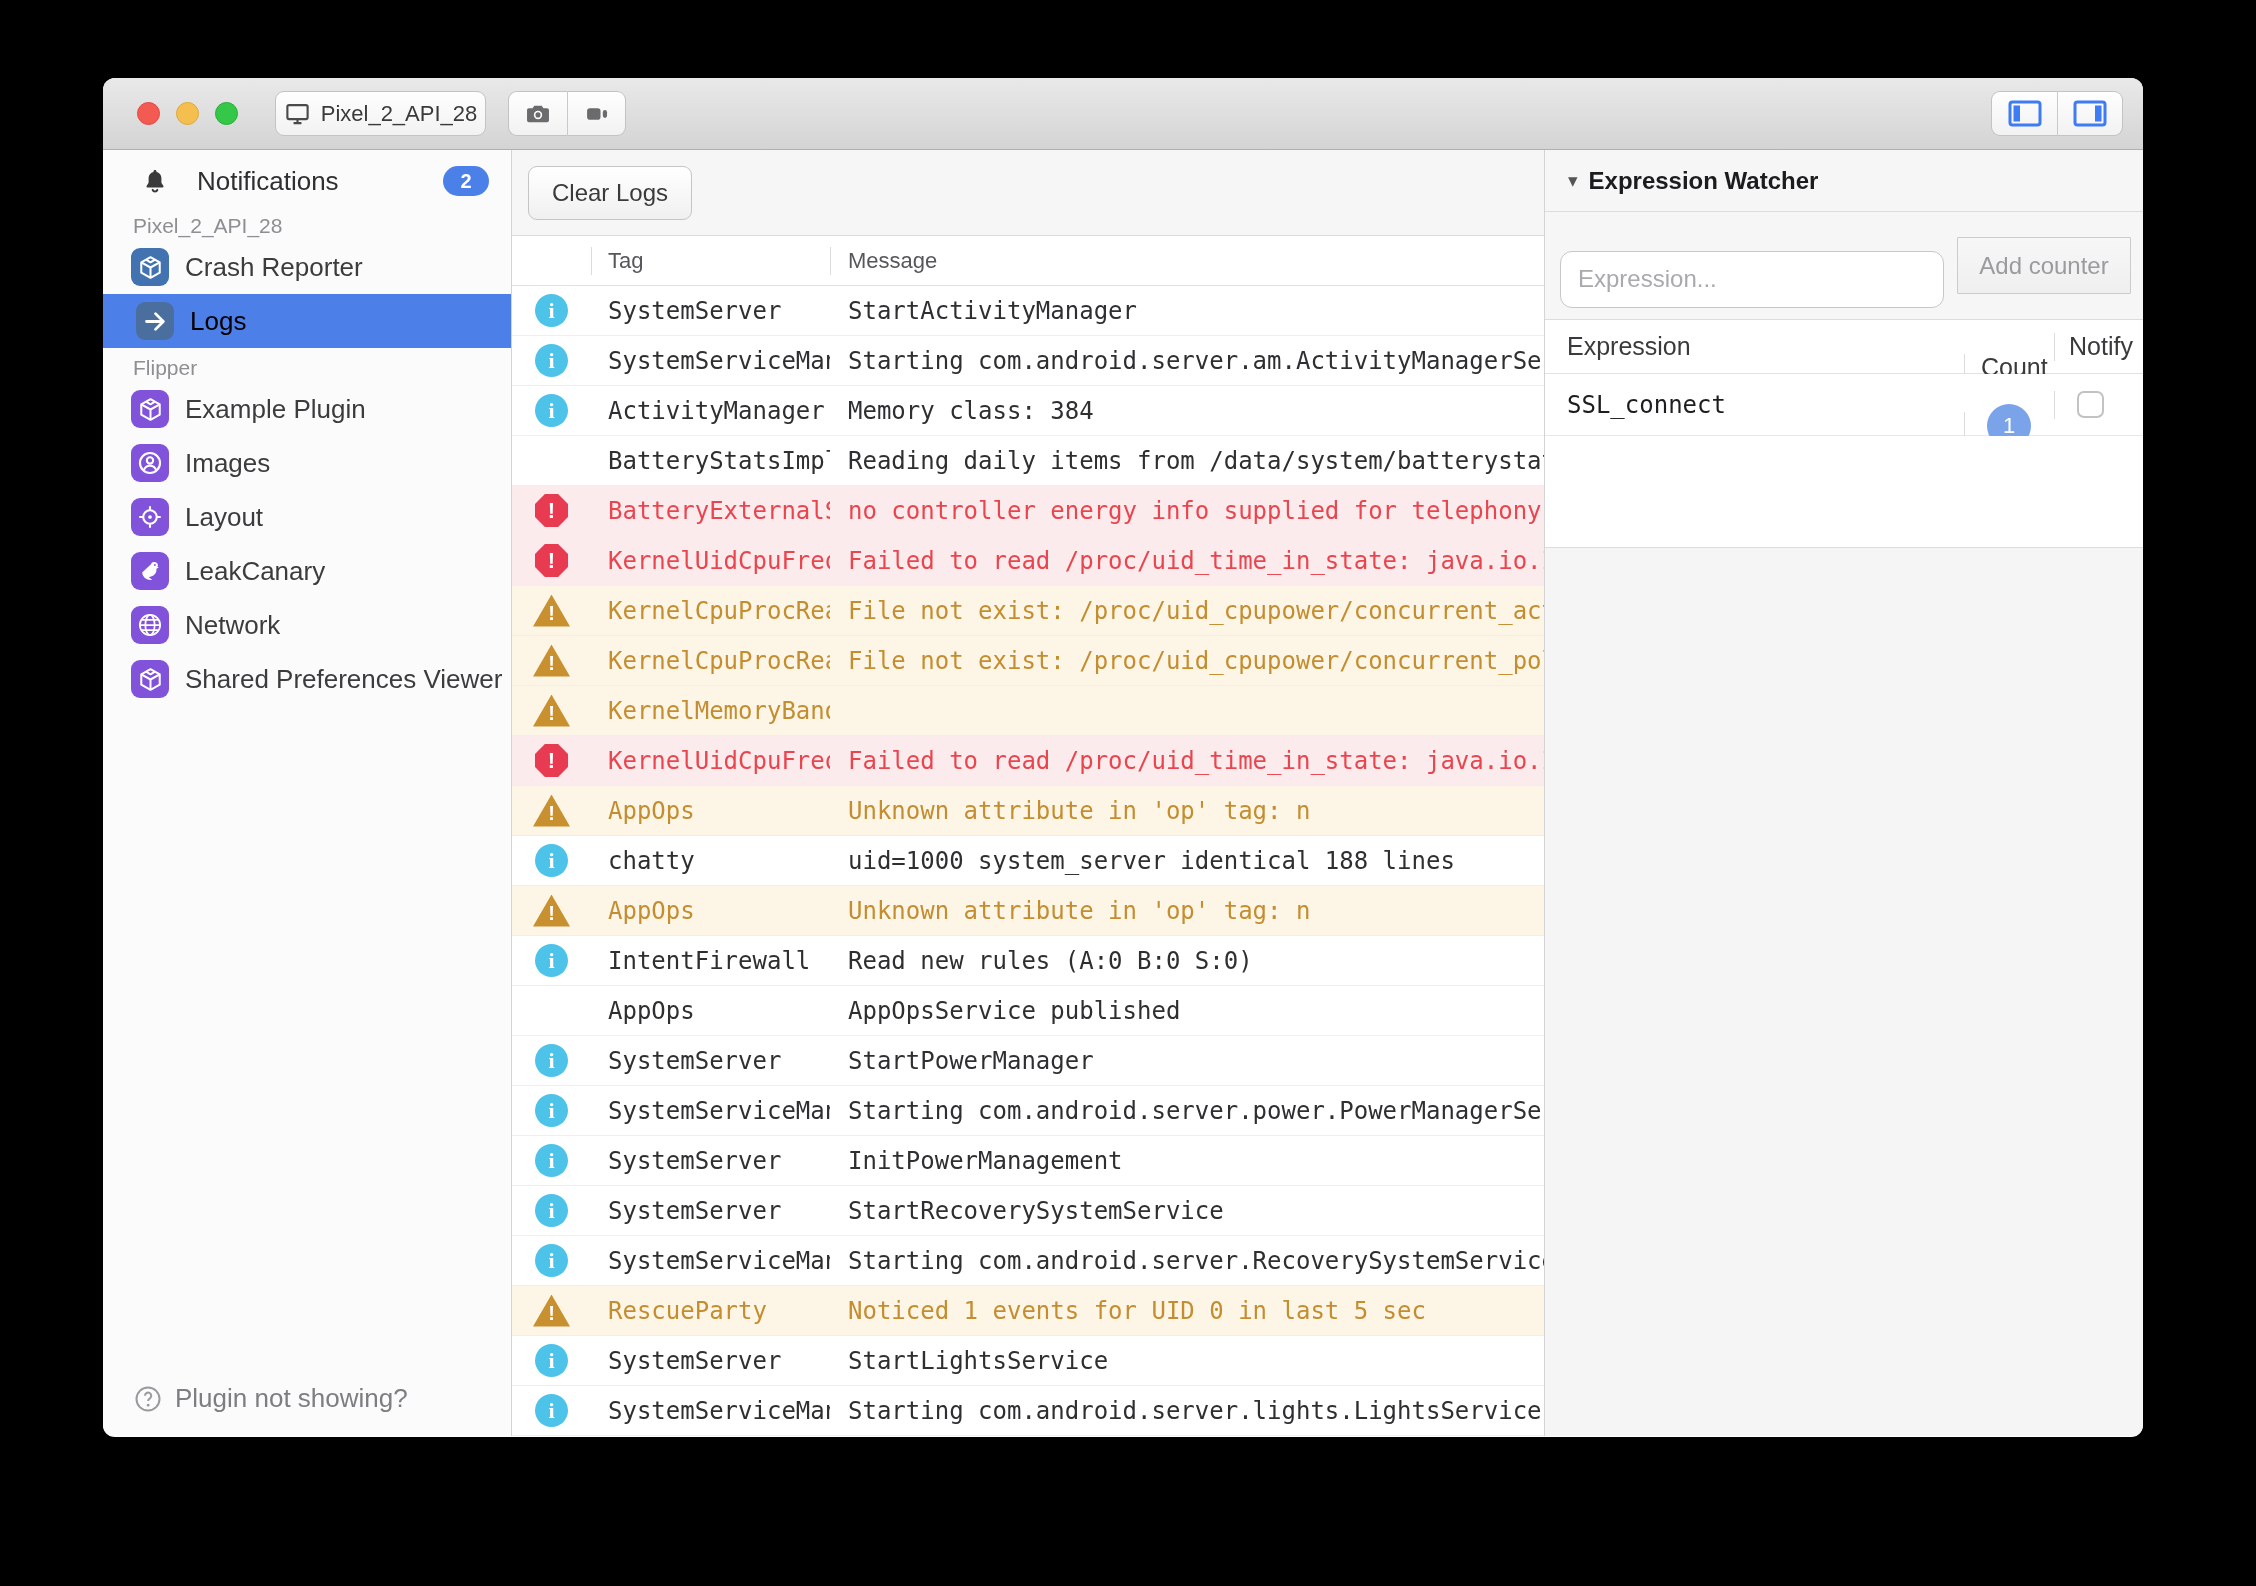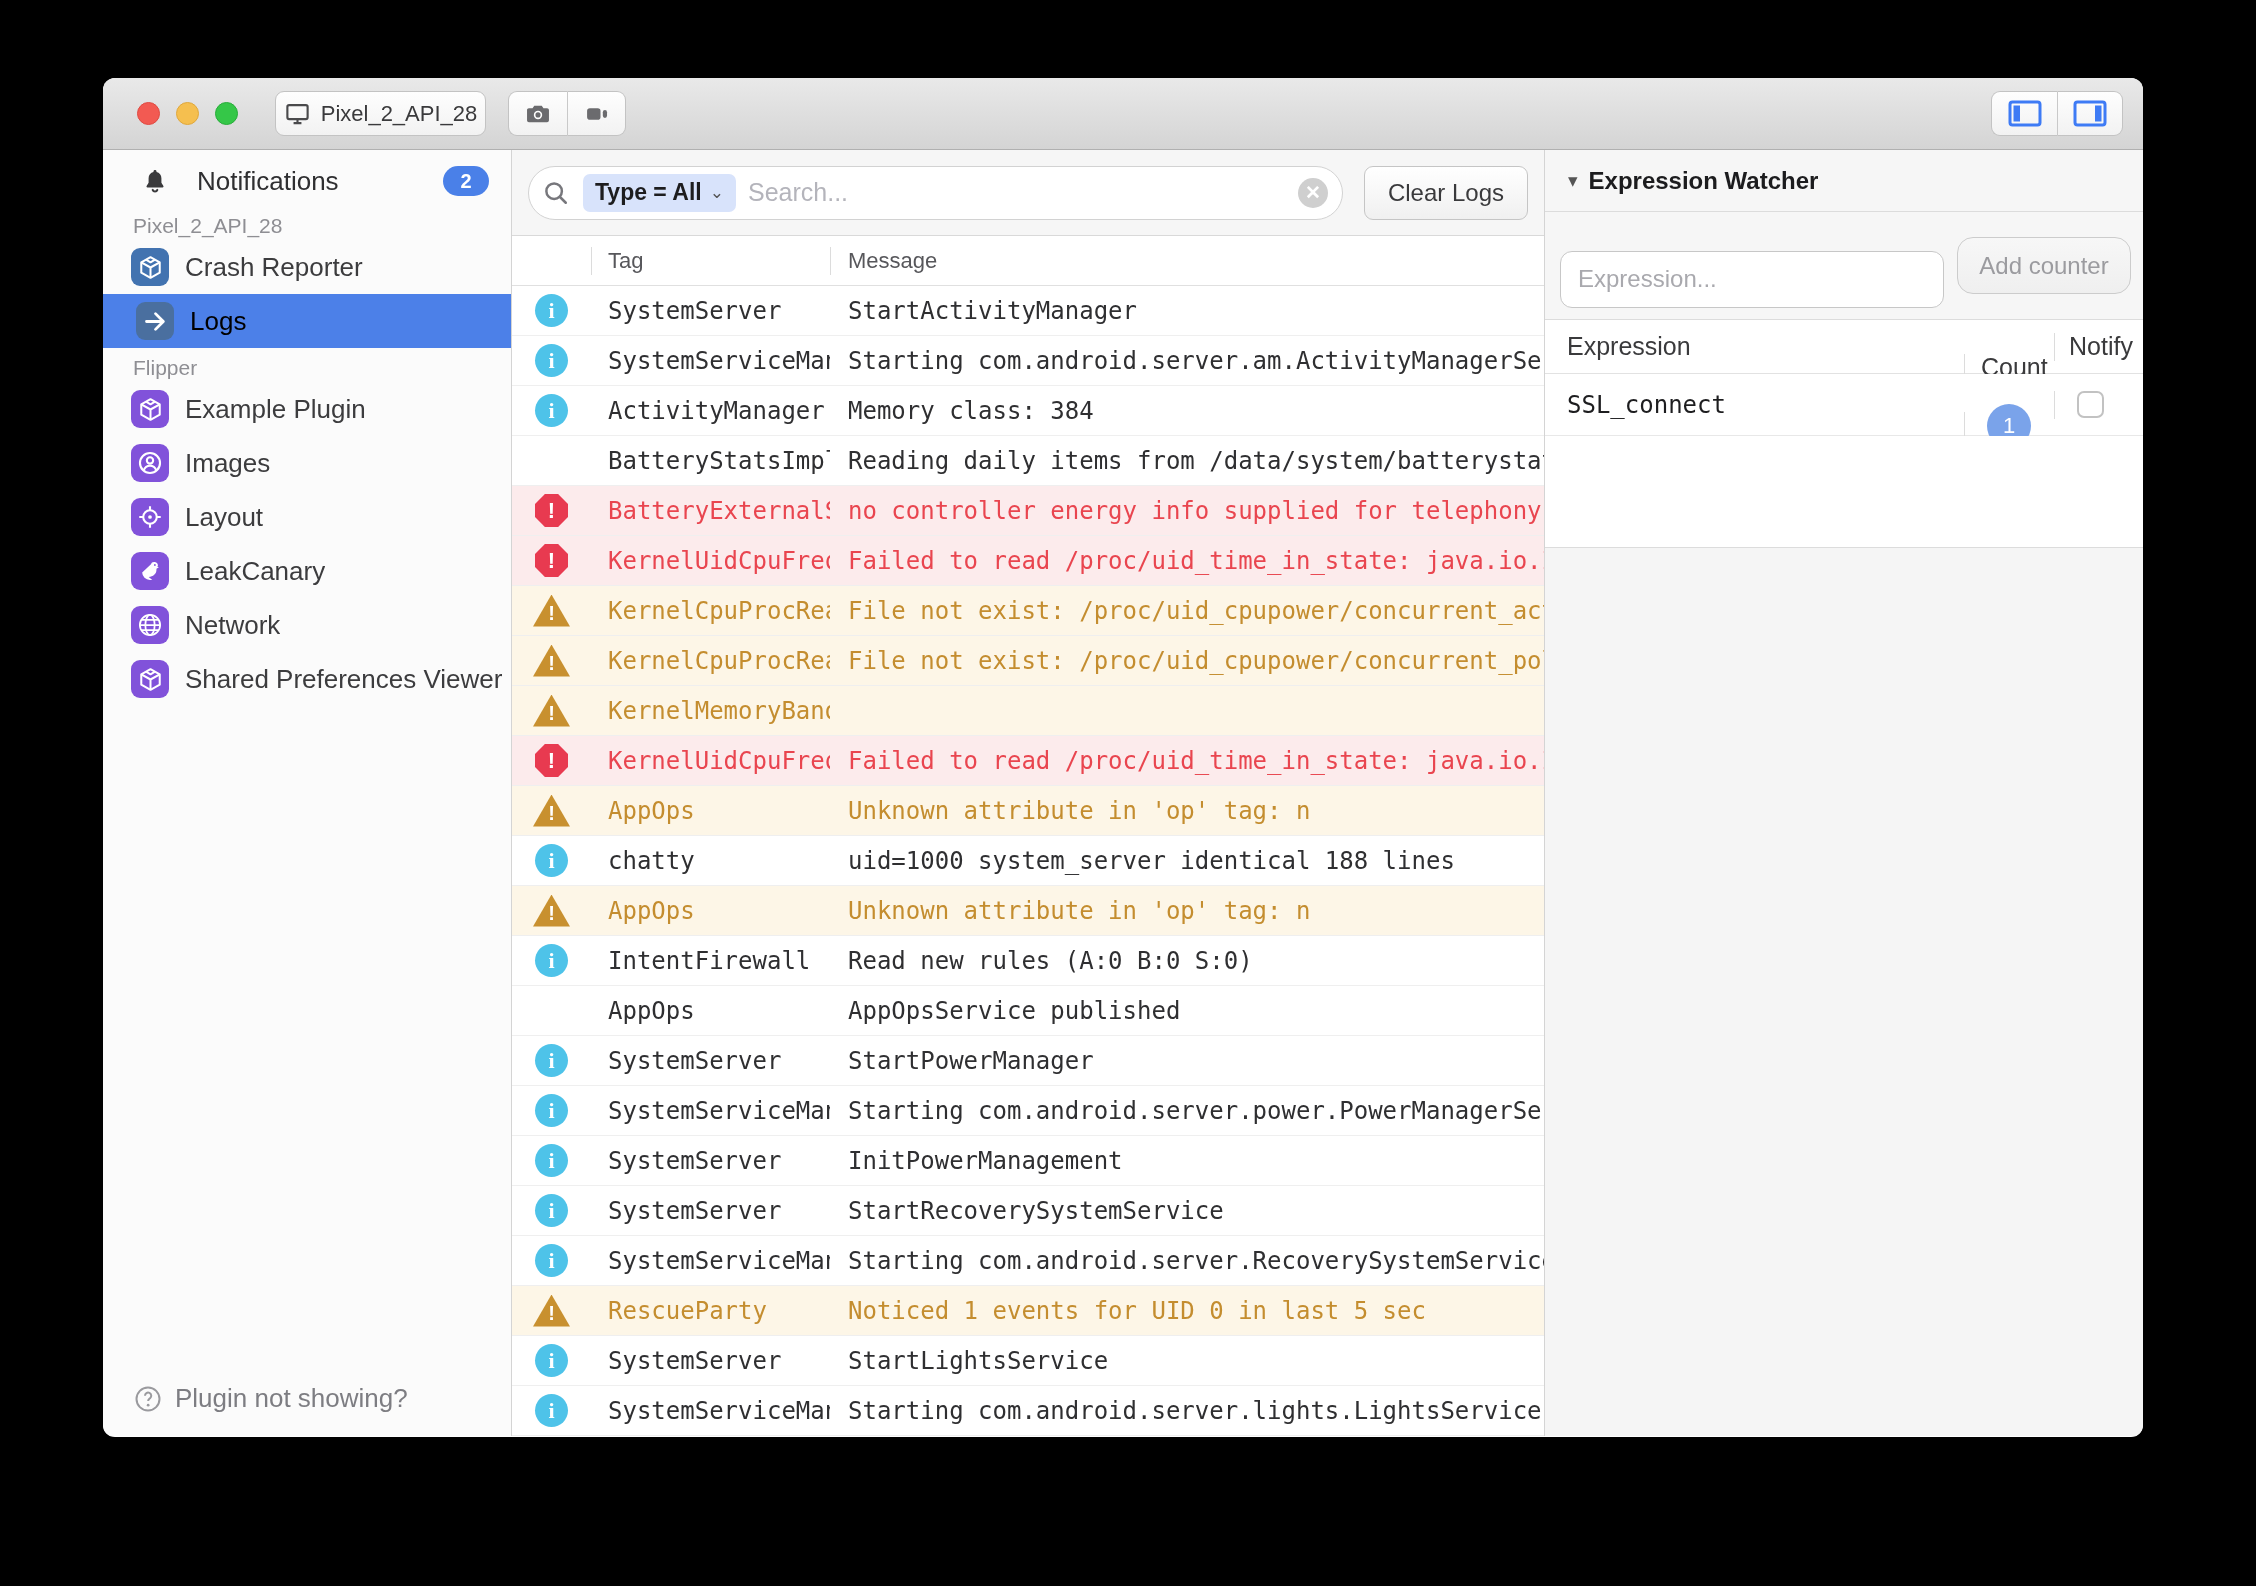--- a/index.html
+++ b/index.html
@@ -99,21 +99,21 @@
   .watcher { flex:1; background:#f5f5f5; display:flex; flex-direction:column; }
   .w-head { height:62px; flex:none; background:#f6f6f6; border-bottom:1px solid #dcdcdc;
     display:flex; align-items:center; gap:11px; padding-left:23px;
     font-size:24px; font-weight:bold; color:#1c1c1e; }
   .w-head .tri { font-size:19px; color:#555; font-weight:normal; }
   .w-inputrow { height:108px; flex:none; background:#f6f6f6; border-bottom:1px solid #dcdcdc;
     display:flex; align-items:center; padding:0 12px 0 15px; gap:13px; }
   .w-input { flex:1; height:57px; border:1px solid #c7c7c7; border-radius:12px; background:#fff;
     font-size:24px; padding:0 17px; outline:none; font-family:"Liberation Sans",sans-serif; color:#333;margin-top:27px; }
   .w-input::placeholder { color:#a9a9ae; }
-  .w-addbtn { width:174px; height:57px; flex:none; border:1px solid #cccccc; border-radius:16px;
+  .w-addbtn { width:174px; height:57px; flex:none; border:1px solid #cccccc; border-radius:1px;
     background:linear-gradient(#f7f7f7,#efefef); color:#9b9b9f; font-size:24px;
     font-family:"Liberation Sans",sans-serif; }
   .w-thead { height:54px; flex:none; background:#fff; border-bottom:1px solid #e2e2e2;
     display:flex; align-items:center; font-size:25px; color:#3a3a3c; }
   .wc { display:flex; align-items:center; height:28px; }
   .wc-expr { flex:1; padding-left:22px; }
   .wc-count { width:90px; flex:none; border-left:1px solid #dcdcdc; padding-left:16px;margin-top:42px; }
   .wc-notify { width:89px; flex:none; border-left:1px solid #dcdcdc; padding-left:14px; }
   .w-row { height:62px; flex:none; background:#fff; border-bottom:1px solid #e8e8e8;
     display:flex; align-items:center; font-family:"DejaVu Sans Mono",monospace;
@@ -290,34 +290,20 @@
               <path d="M9.6 9.4a2.5 2.5 0 1 1 4.1 1.9c-.9.8-1.6 1.2-1.6 2.3"></path>
               <circle cx="12.1" cy="16.9" r="1.1" fill="#9a9a9e" stroke="none"></circle>
             </svg>
           </span>
           <span>Plugin not showing?</span>
         </div>
       </aside>
 
       <main class="logpanel">
         <div class="search-strip">
-          <div class="search-pill">
-            <span>
-              <svg width="30" height="30" viewBox="0 0 24 24" fill="none" stroke="#77777c" stroke-width="2">
-                <circle cx="10.5" cy="10.5" r="6.2"></circle>
-                  <path d="M15.2 15.2l4.6 4.6" stroke-linecap="round"></path>
-              </svg>
-            </span>
-            <span class="type-chip">
-              <span>Type = All</span>
-              <span class="chev">⌄</span>
-            </span>
-            <input class="search-input" type="text" placeholder="Search..." style="">
-            <span class="x-circle">✕</span>
-          </div>
           <button class="clear-btn">Clear Logs</button>
         </div>
 
         <div class="thead">
           <div class="hc hc-icon"></div>
           <div class="hc hc-tag">Tag</div>
           <div class="hc hc-msg">Message</div>
         </div>
 
         <div class="log-rows" id="log-rows">

